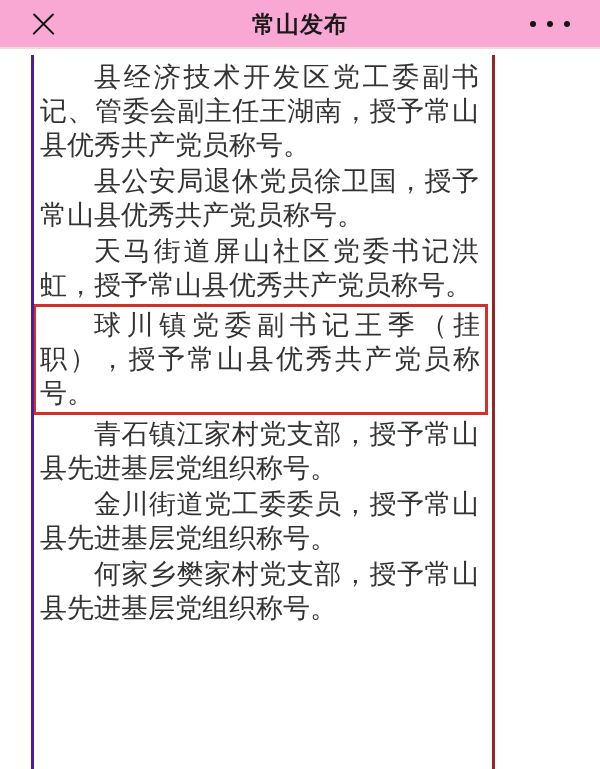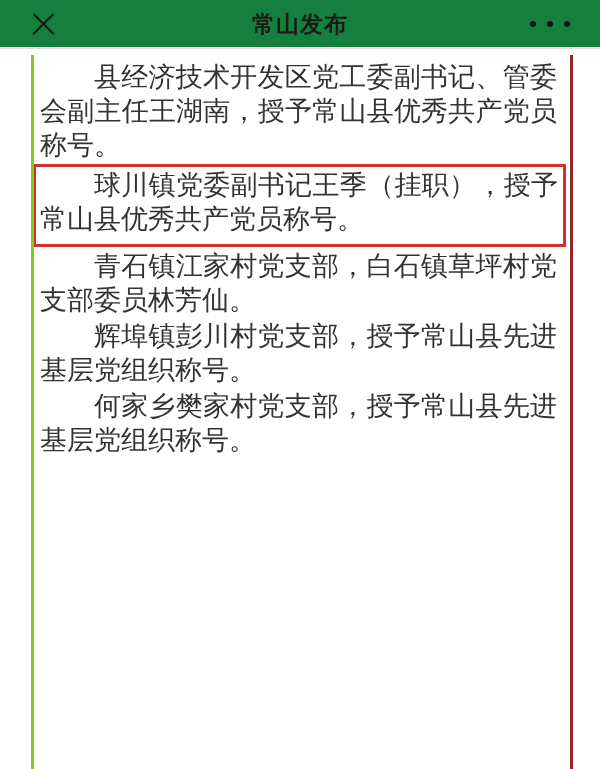--- a/index.html
+++ b/index.html
@@ -15,21 +15,21 @@
     background: #ffffff;
     overflow: hidden;
   }
 
   
   .titlebar {
     position: absolute;
     top: 0; left: 0;
     width: 600px;
     height: 47px;
-    background: #15803d;
+    background: #f9a8d4;
   }
   .titlebar-divider {
     position: absolute;
     top: 47px; left: 0;
     width: 600px;
     height: 2px;
     background: #ecdbd8;
   }
   .close-btn {
     position: absolute;
@@ -79,42 +79,42 @@
     height: 6px;
     border-radius: 50%;
     background: #141414;
   }
 
   
   .article-frame {
     position: absolute;
     top: 55px;
     left: 31px;
-    width: 542px;
+    width: 464px;
     height: 714px;
     box-sizing: border-box;
-    border-left: 3px solid #84cc16;
+    border-left: 3px solid #4c1d95;
     border-right: 3px solid #932724;
     overflow: hidden;
   }
   .article-text {
     padding: 3px 13px 0 6px;
     font-size: 27px;
     line-height: 34px;
     color: #333333;
     text-align: justify;
   }
   .article-text p {
     margin: 2px 0;
     text-indent: 2em;
   }
   .article-text p.highlight {
     border: 3px solid #d2302b;
     margin: 0 -9px 1px -7px;
-    padding: 1px 5px 8px 4px;
+    padding: 1px 5px 2px 4px;
   }
 </style>
 </head>
 <body>
 
 <div id="screen">
 
   <div class="titlebar">
     <div class="close-btn">
       <div class="bar bar1"></div>
@@ -125,20 +125,22 @@
       <div class="dot"></div>
       <div class="dot"></div>
       <div class="dot"></div>
     </div>
   </div>
   <div class="titlebar-divider"></div>
 
   <div class="article-frame">
     <div class="article-text" id="paragraphs">
         <p>县经济技术开发区党工委副书记、管委会副主任王湖南，授予常山县优秀共产党员称号。</p>
+        <p>县公安局退休党员徐卫国，授予常山县优秀共产党员称号。</p>
+        <p>天马街道屏山社区党委书记洪虹，授予常山县优秀共产党员称号。</p>
         <p class="highlight">球川镇党委副书记王季（挂职），授予常山县优秀共产党员称号。</p>
-        <p>青石镇江家村党支部，白石镇草坪村党支部委员林芳仙。</p>
-        <p>辉埠镇彭川村党支部，授予常山县先进基层党组织称号。</p>
+        <p>青石镇江家村党支部，授予常山县先进基层党组织称号。</p>
+        <p>金川街道党工委委员，授予常山县先进基层党组织称号。</p>
         <p>何家乡樊家村党支部，授予常山县先进基层党组织称号。</p>
       </div>
   </div>
 
 </div>
 
 </body></html>

